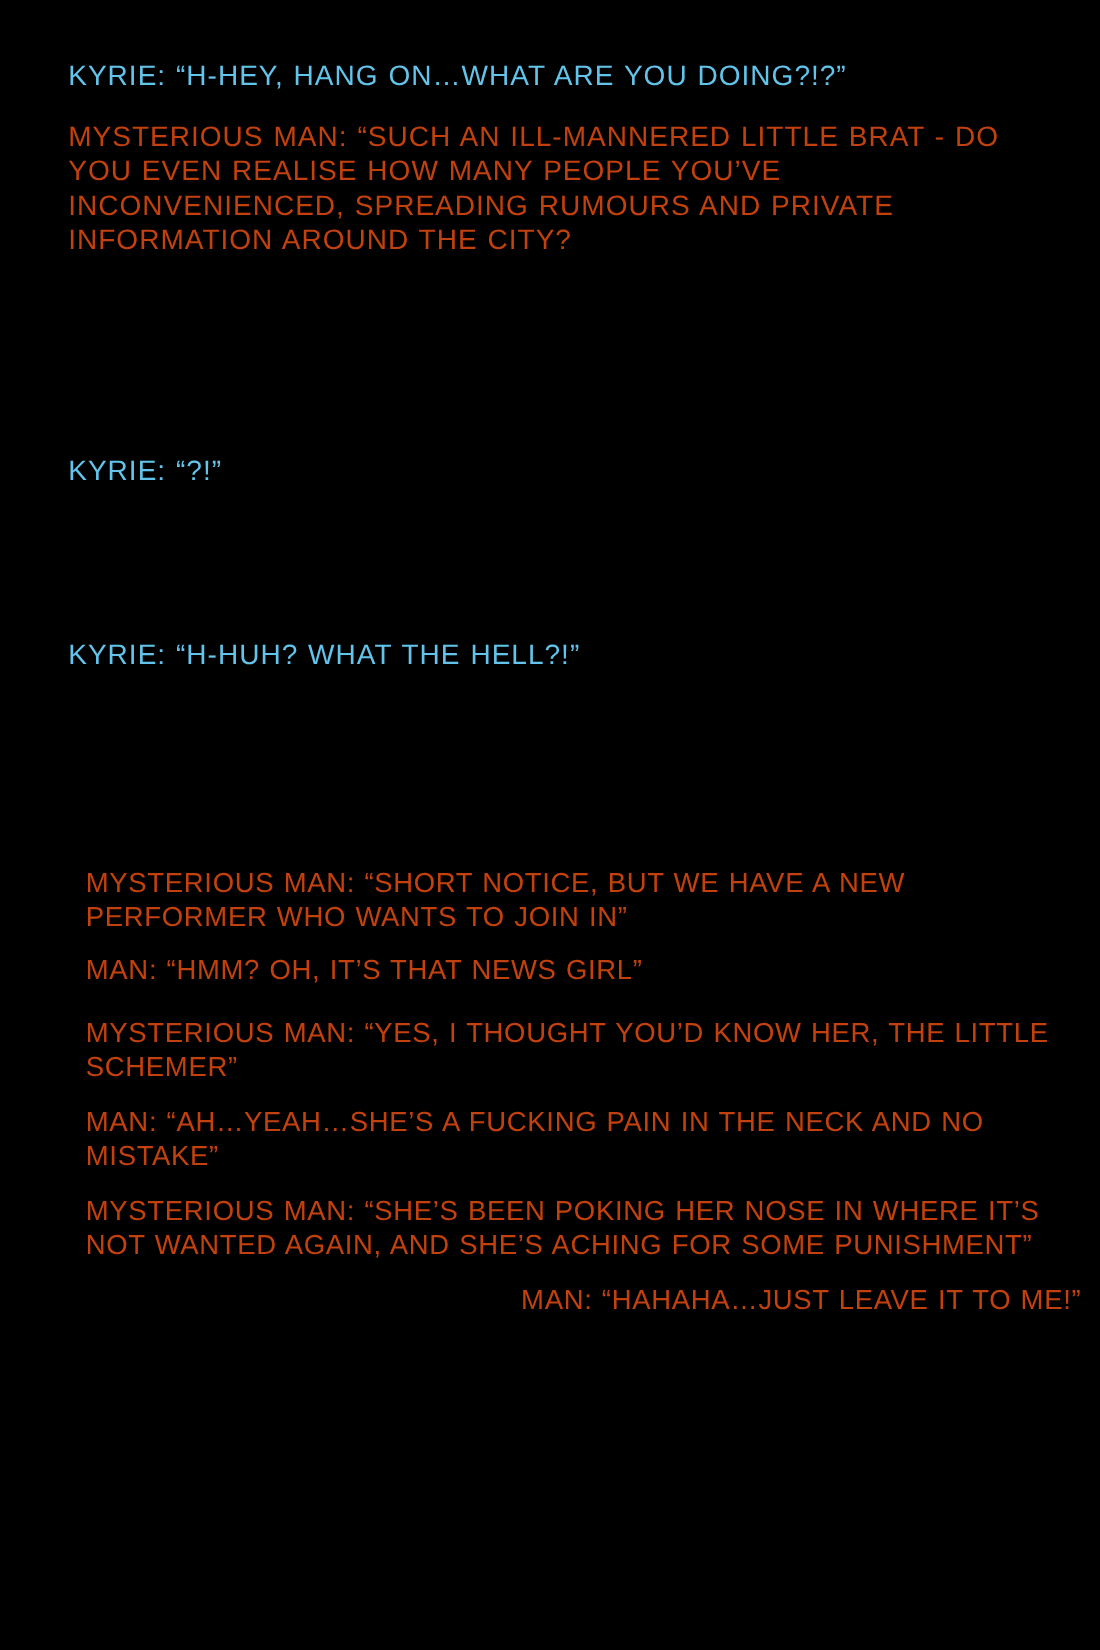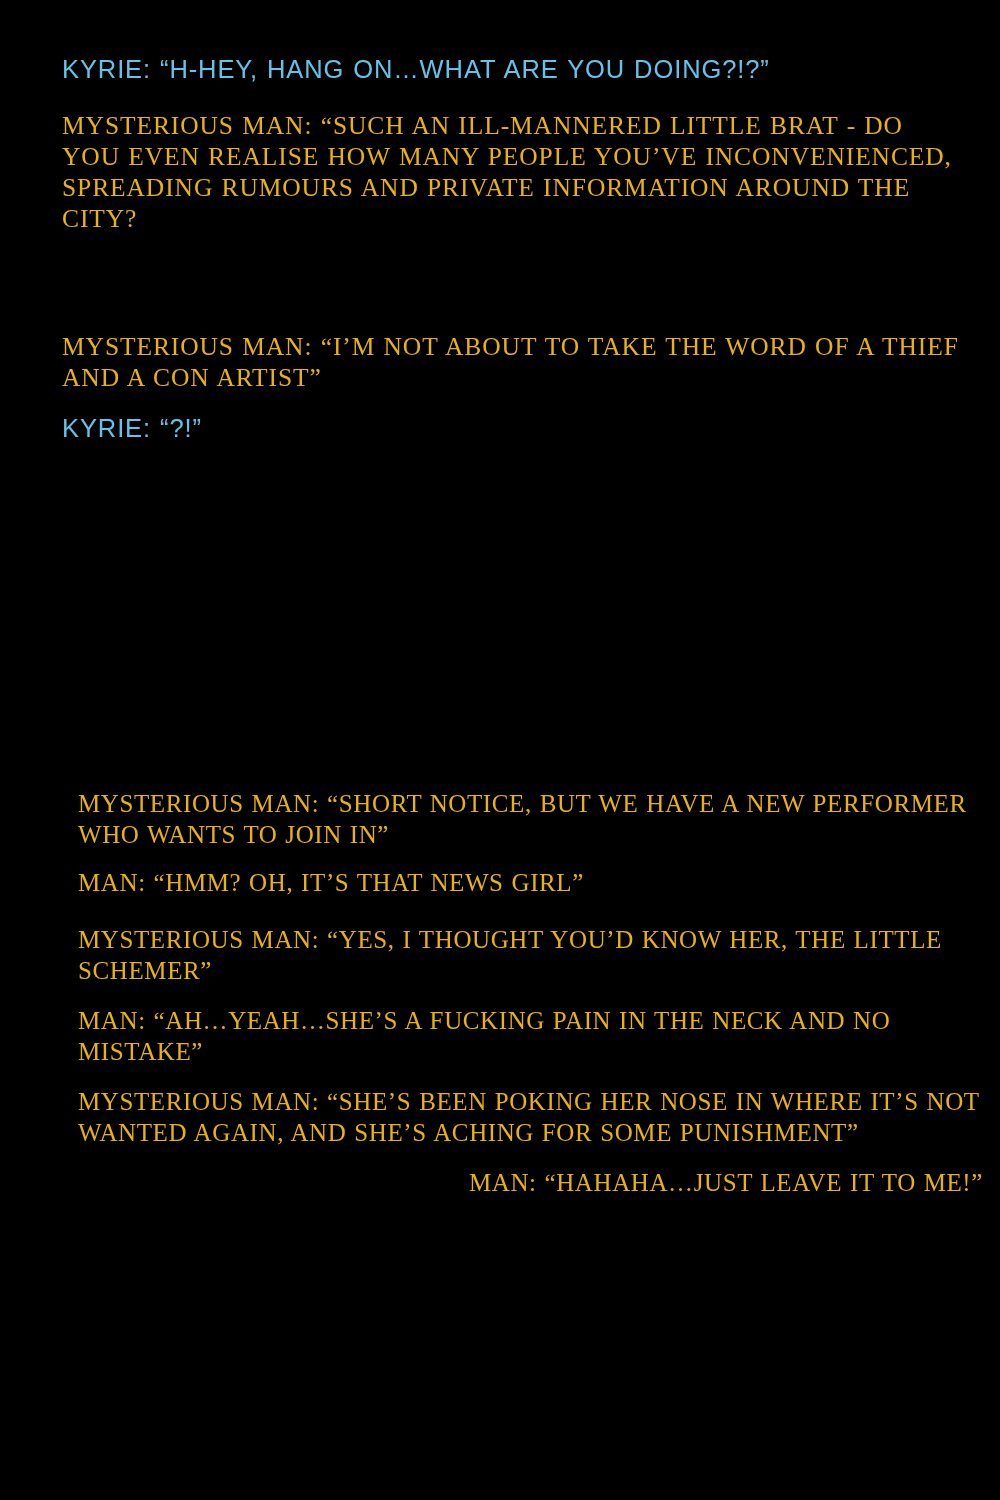--- a/index.html
+++ b/index.html
@@ -33,38 +33,37 @@
     letter-spacing: 0.9px;
     text-transform: uppercase;
     font-weight: 400;
     white-space: pre-wrap;
     word-spacing: 1px;
   }
   .kyrie {
     color: #62c4ea;
   }
   .white {
-    color: #eab308;
-    font-family: Liberation Serif, serif;
+    color: #c2410c;
   }
   .section-2 .line {
     font-size: 25px;
     letter-spacing: 0.6px;
   }
 </style>
 </head>
 <body>
 
 <div id="page">
 
   <div class="block section-1" style="top:0;left:0;width:1000px;height:650px;">
     <div class="block line kyrie" style="top:54px;">KYRIE: “H-HEY, HANG ON…WHAT ARE YOU DOING?!?”</div>
     <div class="block line white" style="top:110px;">MYSTERIOUS MAN: “SUCH AN ILL-MANNERED LITTLE BRAT - DO YOU EVEN REALISE HOW MANY PEOPLE YOU’VE INCONVENIENCED, SPREADING RUMOURS AND PRIVATE INFORMATION AROUND THE CITY?</div>
-    <div class="block line white" style="top:331px;">MYSTERIOUS MAN: “I’M NOT ABOUT TO TAKE THE WORD OF A THIEF AND A CON ARTIST”</div>
     <div class="block line kyrie" style="top:413px;">KYRIE: “?!”</div>
+    <div class="block line kyrie" style="top:581px;">KYRIE: “H-HUH? WHAT THE HELL?!”</div>
   </div>
 
   <div class="block section-2" style="top:12px;left:0;width:926px;height:1500px;margin-left:16px;">
     <div class="block line white" style="top:776px;">MYSTERIOUS MAN: “SHORT NOTICE, BUT WE HAVE A NEW PERFORMER WHO WANTS TO JOIN IN”</div>
     <div class="block line white" style="top:855px;">MAN: “HMM? OH, IT’S THAT NEWS GIRL”</div>
     <div class="block line white" style="top:912px;">MYSTERIOUS MAN: “YES, I THOUGHT YOU’D KNOW HER, THE LITTLE SCHEMER”</div>
     <div class="block line white" style="top:993px;">MAN: “AH…YEAH…SHE’S A FUCKING PAIN IN THE NECK AND NO MISTAKE”</div>
     <div class="block line white" style="top:1074px;">MYSTERIOUS MAN: “SHE’S BEEN POKING HER NOSE IN WHERE IT’S NOT WANTED AGAIN, AND SHE’S ACHING FOR SOME PUNISHMENT”</div>
     <div class="block line white" style="top:1155px;text-align:right;">MAN: “HAHAHA…JUST LEAVE IT TO ME!”</div>
   </div>

